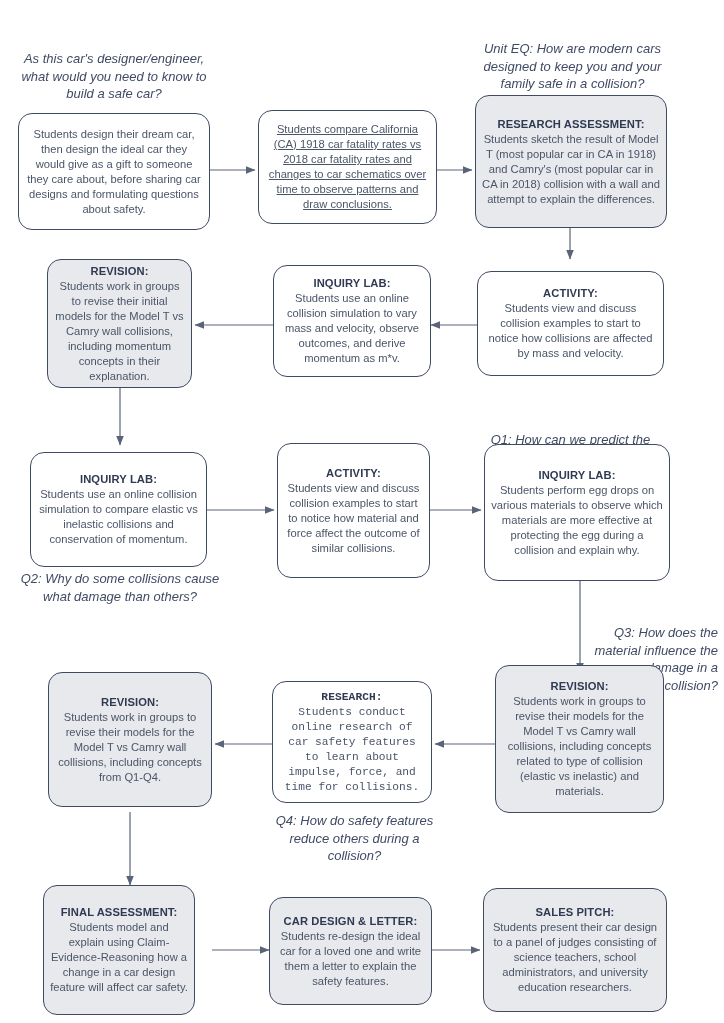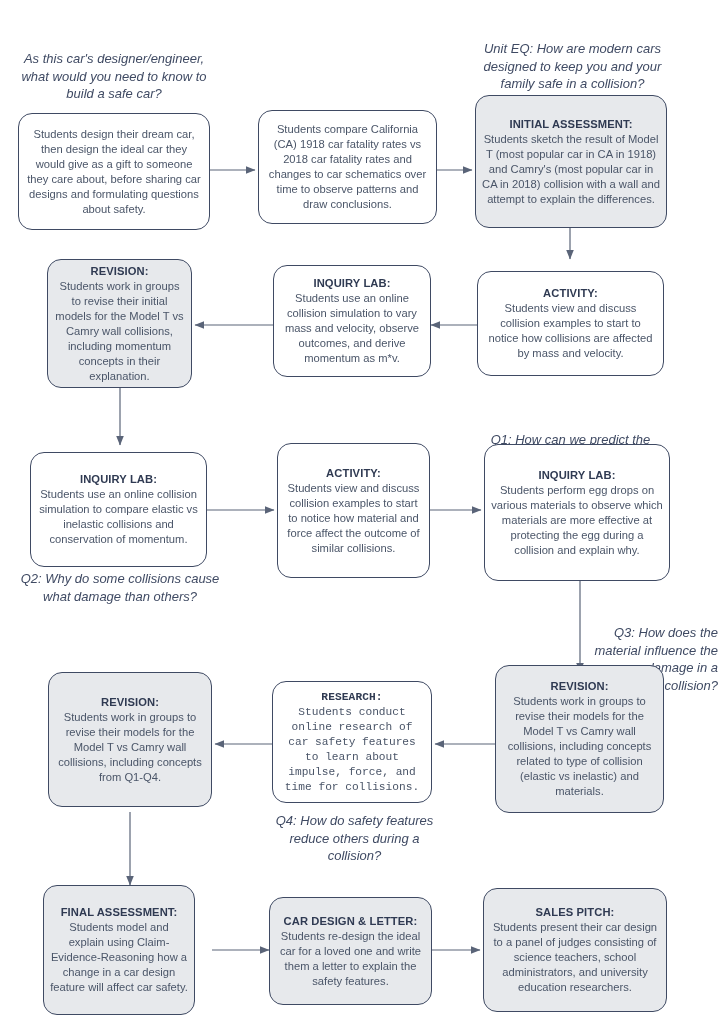--- a/index.html
+++ b/index.html
@@ -103,29 +103,29 @@
   <div class="caption" style="left:590px; top:624px; width:128px; text-align:right;">Q3: How does the material influence the damage in a collision?</div>
 
   <div class="caption" style="left:262px; top:812px; width:185px;">Q4: How do safety features reduce others during a collision?</div>
 
   <div class="node" style="left:18px; top:113px; width:192px; height:117px;">
     <span class="inner">
       <span class="body">Students design their dream car, then design the ideal car they would give as a gift to someone they care about, before sharing car designs and formulating questions about safety.</span>
     </span>
   </div>
 
-  <div class="node" style="left:258px; top:110px; width:179px; height:114px;">
+  <div class="node" style="left:258px; top:110px; width:179px; height:114px;text-decoration:underline;">
     <span class="inner">
       <span class="body">Students compare California (CA) 1918 car fatality rates vs 2018 car fatality rates and changes to car schematics over time to observe patterns and draw conclusions.</span>
     </span>
   </div>
 
   <div class="node shaded" style="left:475px; top:95px; width:192px; height:133px;">
     <span class="inner">
-      <span class="hdr">INITIAL ASSESSMENT:</span>
+      <span class="hdr">RESEARCH ASSESSMENT:</span>
       <span class="body">Students sketch the result of Model T (most popular car in CA in 1918) and Camry's (most popular car in CA in 2018) collision with a wall and attempt to explain the differences.</span>
     </span>
   </div>
 
   <div class="node shaded" style="left:47px; top:259px; width:145px; height:129px;">
     <span class="inner">
       <span class="hdr">REVISION:</span>
       <span class="body">Students work in groups to revise their initial models for the Model T vs Camry wall collisions, including momentum concepts in their explanation.</span>
     </span>
   </div>

